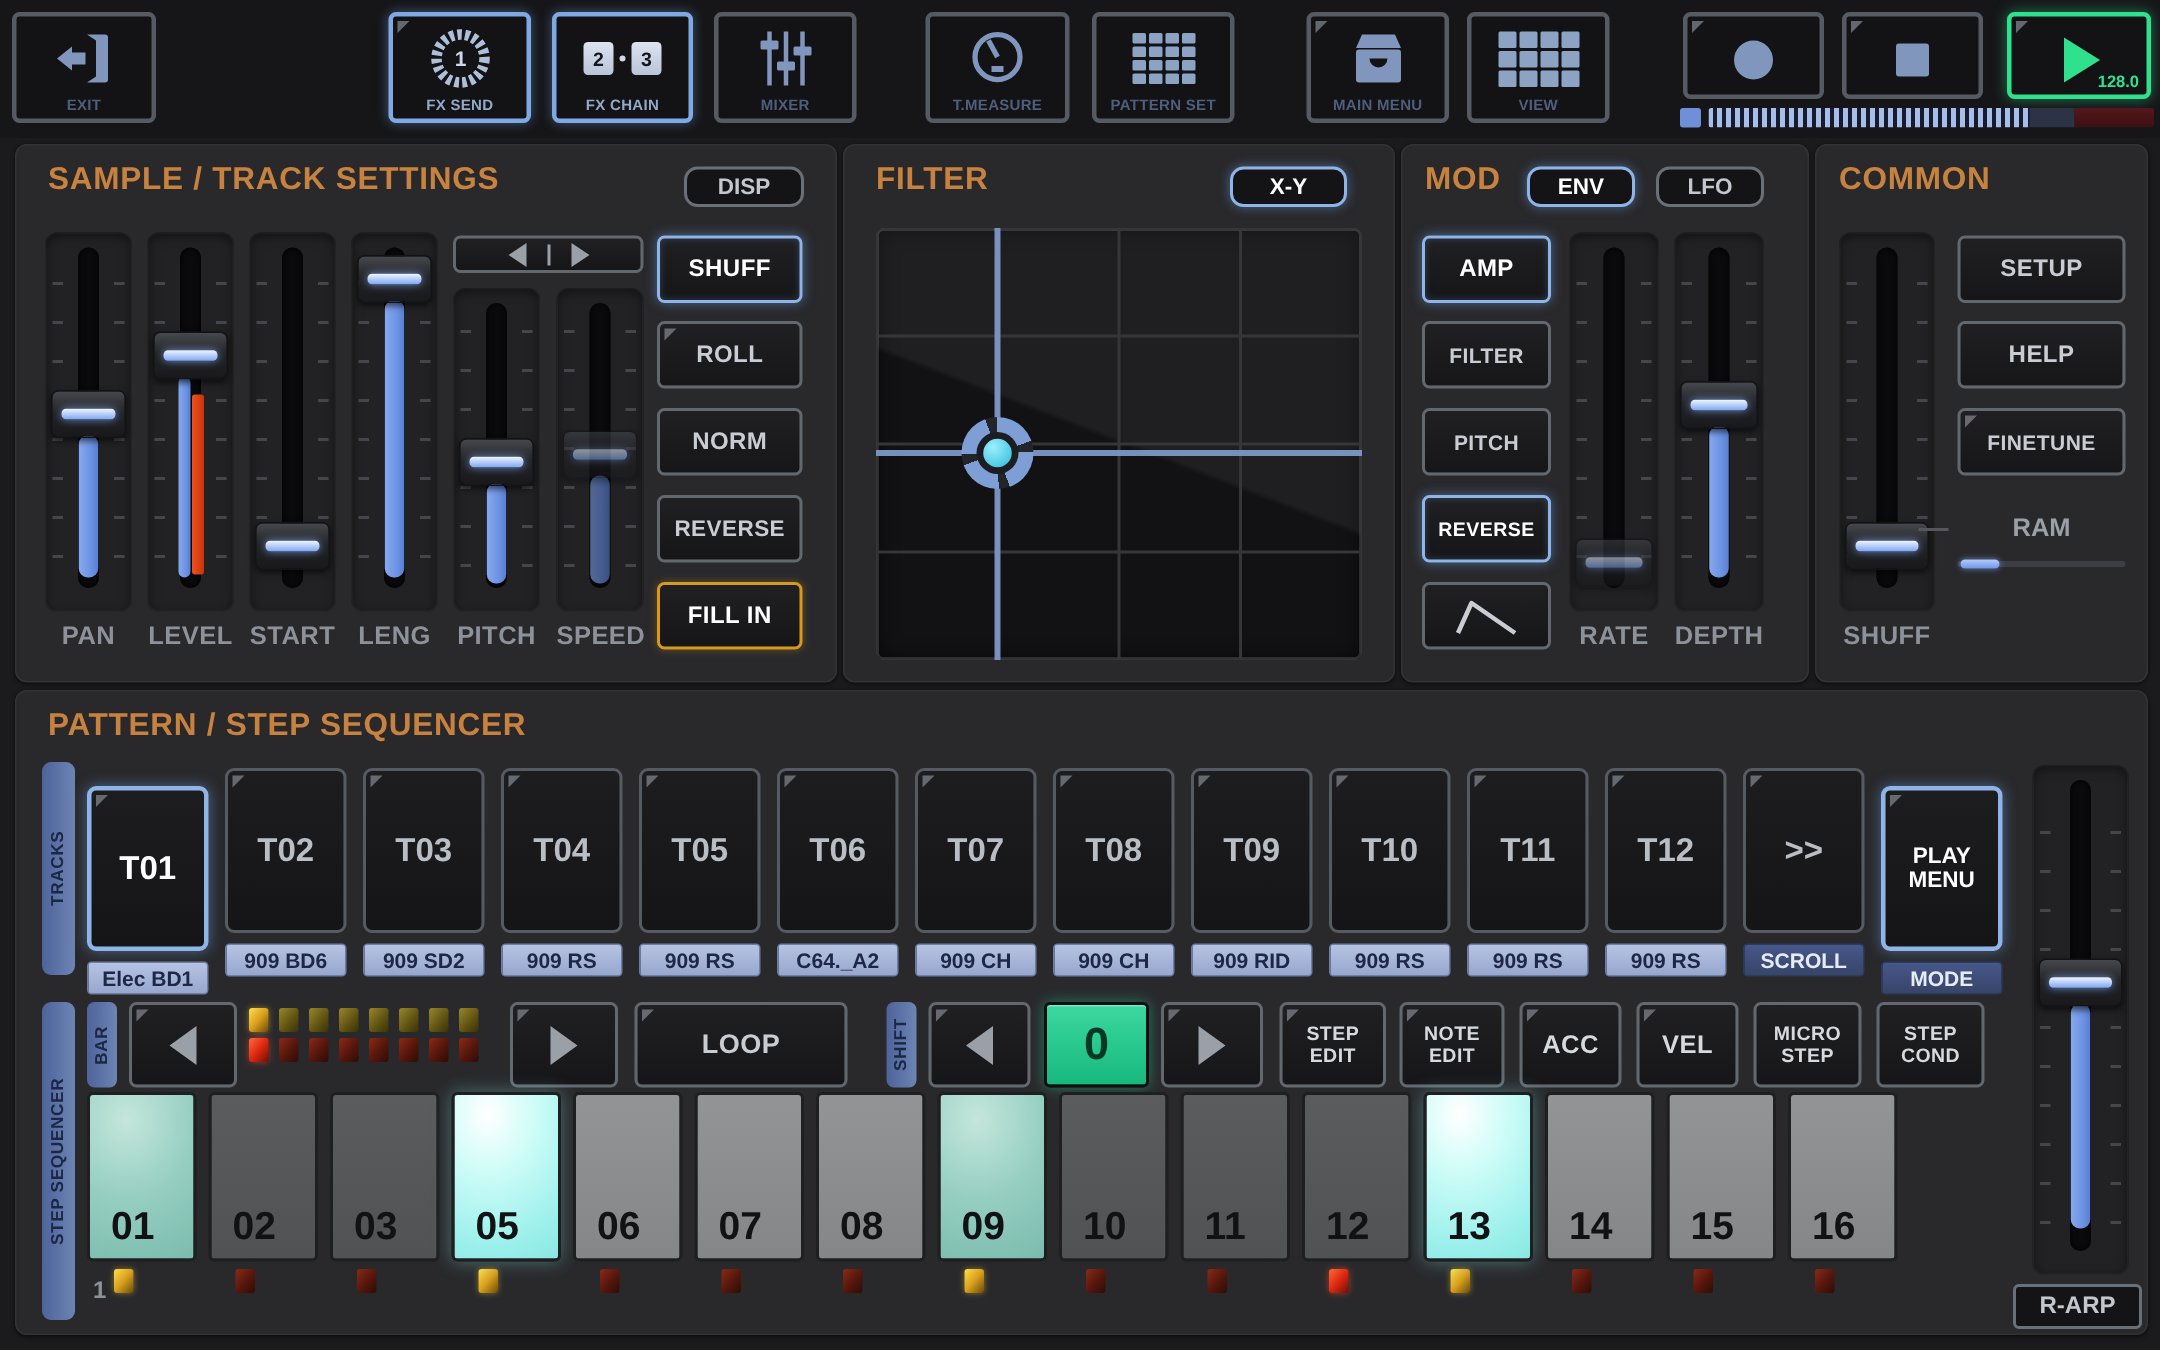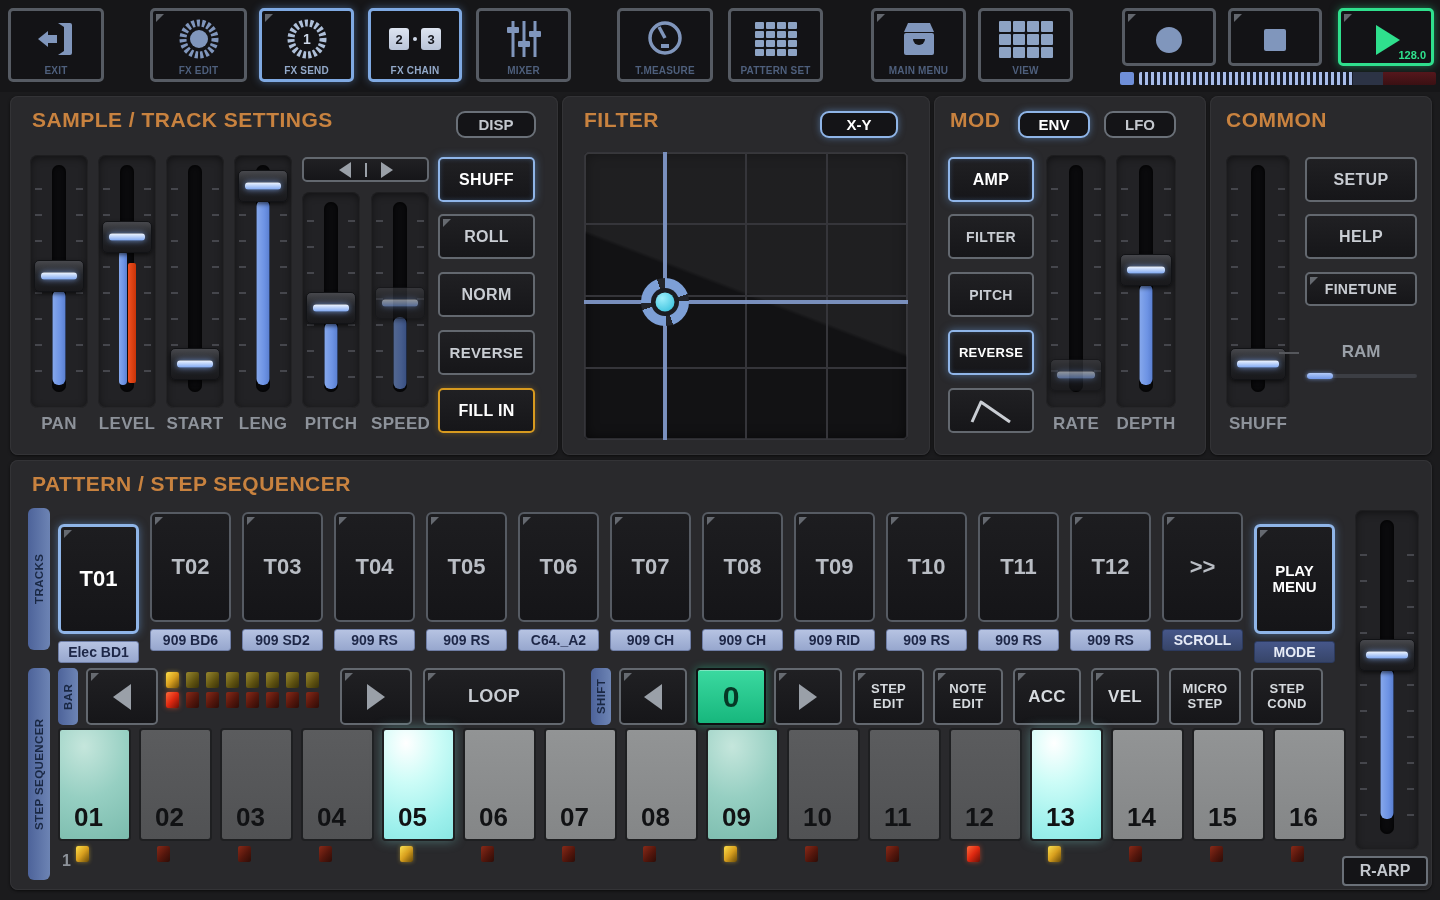--- a/index.html
+++ b/index.html
@@ -175,29 +175,20 @@
       <div class="ticon">
         <svg width="44" height="42" viewBox="0 0 44 42">
           <path d="M24 5 h12 a2 2 0 0 1 2 2 v28 a2 2 0 0 1 -2 2 h-12 l6 -4 v-24 z" fill="#8096bc"></path>
           <rect x="13" y="17" width="10" height="8" fill="#8096bc"></rect>
           <path d="M14 13 L4 21 L14 29 z" fill="#8096bc"></path>
         </svg>
       </div>
       <div class="tlabel">EXIT</div>
     </div>
 
-    <div class="tbtn ctl" style="left:150px;width:97px;">
-      <div class="ticon">
-        <svg width="46" height="46" viewBox="0 0 46 46">
-          <circle cx="23" cy="23" r="16" fill="none" stroke="#8096bc" stroke-width="7" stroke-dasharray="3 2.2"></circle>
-          <circle cx="23" cy="23" r="9" fill="#8096bc"></circle>
-        </svg>
-      </div>
-      <div class="tlabel">FX EDIT</div>
-    </div>
 
     <div class="tbtn ctl active" style="left:259px;width:95px;">
       <div class="ticon">
         <svg width="46" height="46" viewBox="0 0 46 46">
           <circle cx="23" cy="23" r="16" fill="none" stroke="#aebfd8" stroke-width="7" stroke-dasharray="3 2.2"></circle>
           <text x="23" y="28" text-anchor="middle" font-size="14" font-weight="700" fill="#cdd8e8">1</text>
         </svg>
       </div>
       <div class="tlabel" style="color:#93a9c9">FX SEND</div>
     </div>
@@ -467,21 +458,21 @@
           <div class="ticks l"></div>
           <div class="ticks r"></div>
           <div class="groove"></div>
           <div class="handle"></div>
         </div>
       <div class="flabel">SHUFF</div>
     </div>
 
     <div class="btn" style="left:95px;top:61px;width:112px;height:45px;">SETUP</div>
     <div class="btn" style="left:95px;top:118px;width:112px;height:45px;">HELP</div>
-    <div class="btn ctl" style="left:95px;top:176px;width:112px;height:34px;font-size:14px;">FINETUNE</div>
+    <div class="btn ctl" style="left:95px;top:176px;width:112px;height:45px;font-size:14px;">FINETUNE</div>
 
     <div class="ramlabel">RAM</div>
     <div id="ramtrack" style="--r: 2;">
       <div id="ramhandle"></div>
     </div>
   </div>
 
   <div class="panel" style="left:10px;top:460px;width:1422px;height:430px;">
     <div class="ptitle">PATTERN / STEP SEQUENCER</div>
 
@@ -622,26 +613,20 @@
           </div>
           <div class="flag f-red"></div>
         </div>
         <div class="step-cell">
           <div class="pad s-dark">
             <span class="num">03</span>
           </div>
           <div class="flag f-red"></div>
         </div>
         <div class="step-cell">
-          <div class="pad s-dark">
-            <span class="num">04</span>
-          </div>
-          <div class="flag f-red"></div>
-        </div>
-        <div class="step-cell">
           <div class="pad s-bright">
             <span class="num">05</span>
           </div>
           <div class="flag f-yellow"></div>
         </div>
         <div class="step-cell">
           <div class="pad s-mid">
             <span class="num">06</span>
           </div>
           <div class="flag f-red"></div>

